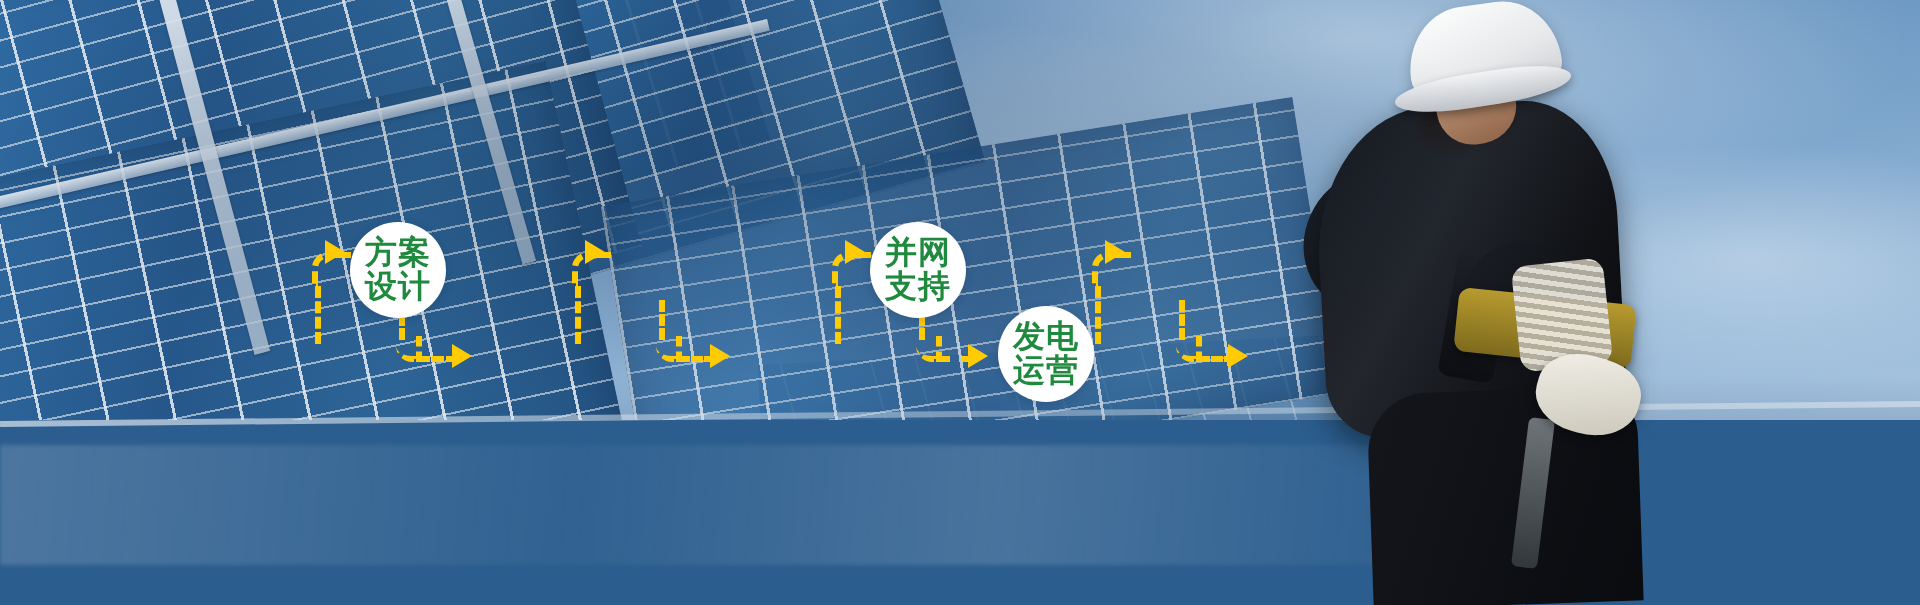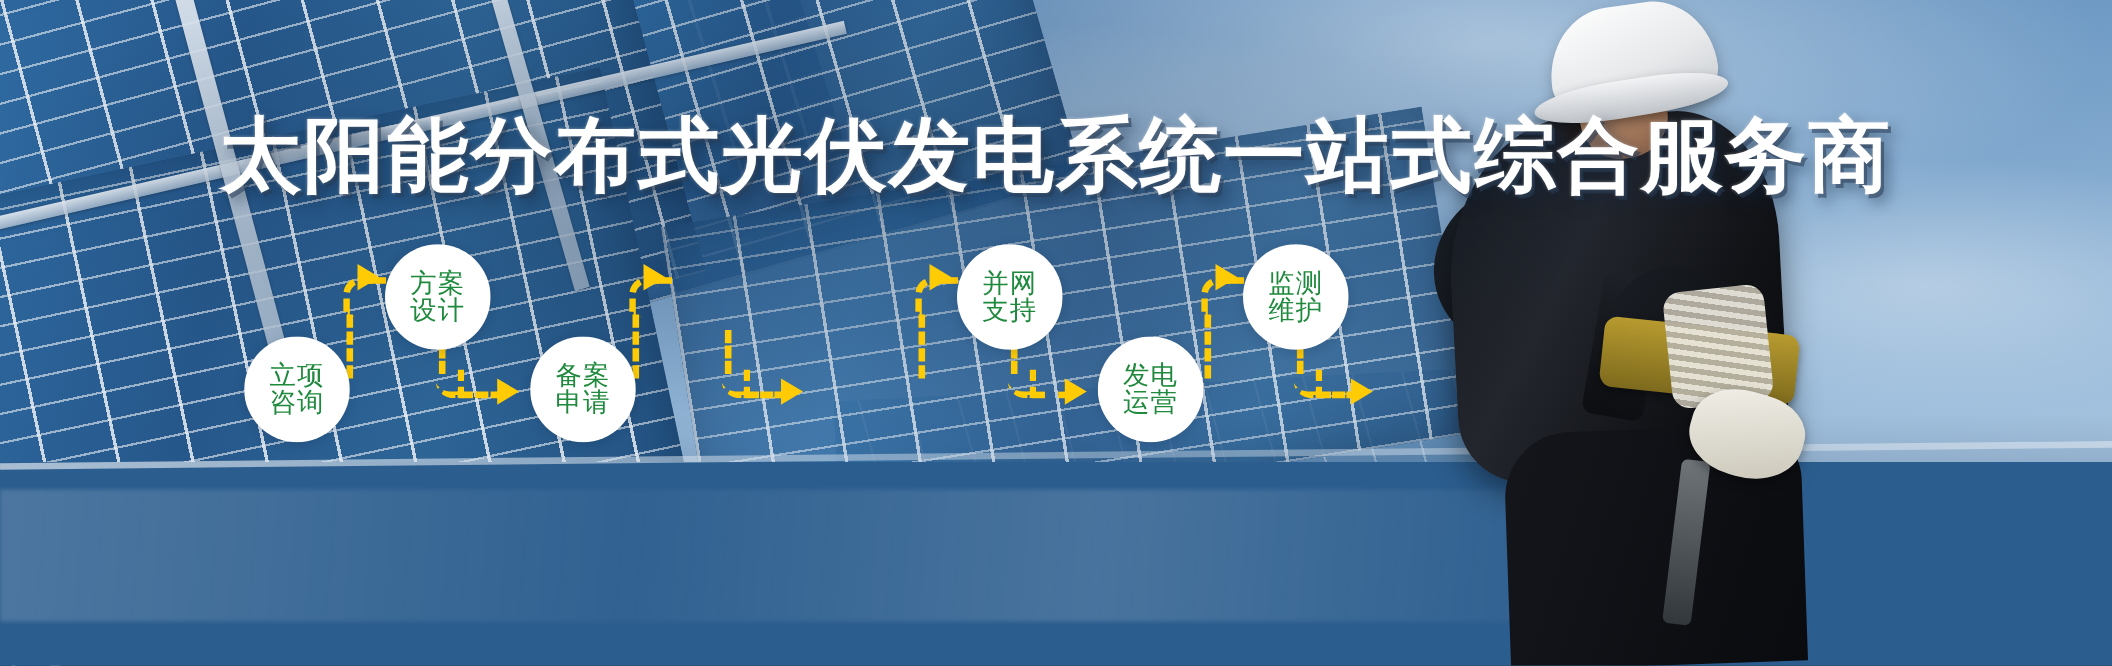--- a/index.html
+++ b/index.html
@@ -178,21 +178,21 @@
   .flow { position:absolute; left:0; top:0; width:1920px; height:605px; }
 
   .node {
     position:absolute; width:96px; height:96px; border-radius:50%;
     background:#ffffff;
     border:9px solid rgba(255,255,255,.42);
     display:flex; align-items:center; justify-content:center;
     box-shadow:0 2px 10px rgba(10,30,55,.18);
   }
   .node .lbl {
-    color:#1f8a3d; font-weight:normal; font-size:24px; line-height:1.06;
+    color:#1f8a3d; font-weight:bold; font-size:32px; line-height:1.06;
     text-align:right; letter-spacing:1px; white-space:pre-line;
   }
   .dashH {
     position:absolute; height:0;
     border-top:6px dashed #ffcb05;
   }
   .dashV {
     position:absolute; width:0;
     border-left:6px dashed #ffcb05;
   }
@@ -247,21 +247,20 @@
       <div class="armLower"></div>
       <div class="toolbelt"></div>
       <div class="cable"></div>
       <div class="tool"></div>
       <div class="glove"></div>
     </div>
 
     <div class="vignette"></div>
   </div>
 
-  <div class="headline">太阳能分布式光伏发电系统一站式综合服务商</div>
 
   <div class="flow">
 
     <div class="dashV" style="left:315px; top:286px; height:58px;"></div>
     <div class="elbow" style="left:312px; top:252px; width:26px; height:36px; border-radius:16px 0 0 0; border-bottom:none; border-right:none;"></div>
     <div class="dashH" style="left:333px; top:252px; width:18px;"></div>
     <div class="arrow" style="left:325px; top:240px;"></div>
 
     <div class="dashV" style="left:399px; top:300px; height:40px;"></div>
     <div class="elbowBR" style="left:396px; top:336px; width:26px; height:26px; border-radius:0 0 0 16px; border-top:none; border-left:none;"></div>
@@ -291,39 +290,27 @@
     <div class="dashV" style="left:1095px; top:286px; height:58px;"></div>
     <div class="elbow" style="left:1092px; top:252px; width:26px; height:36px; border-radius:16px 0 0 0; border-bottom:none; border-right:none;"></div>
     <div class="dashH" style="left:1113px; top:252px; width:18px;"></div>
     <div class="arrow" style="left:1105px; top:240px;"></div>
 
     <div class="dashV" style="left:1179px; top:300px; height:40px;"></div>
     <div class="elbowBR" style="left:1176px; top:336px; width:26px; height:26px; border-radius:0 0 0 16px; border-top:none; border-left:none;"></div>
     <div class="dashH" style="left:1198px; top:356px; width:38px;"></div>
     <div class="arrow" style="left:1228px; top:344px;"></div>
 
-    <div class="node" style="left:222px; top:306px;">
-      <span class="lbl">立项
-咨询</span>
-    </div>
     <div class="node" style="left:350px; top:222px;">
       <span class="lbl">方案
 设计</span>
-    </div>
-    <div class="node" style="left:482px; top:306px;">
-      <span class="lbl">备案
-申请</span>
     </div>
     <div class="node" style="left:998px; top:306px;">
       <span class="lbl">发电
 运营</span>
     </div>
     <div class="node" style="left:870px; top:222px;">
       <span class="lbl">并网
 支持</span>
     </div>
-    <div class="node" style="left:1130px; top:222px;">
-      <span class="lbl">监测
-维护</span>
-    </div>
 
   </div>
 </div>
 
 </body></html>

